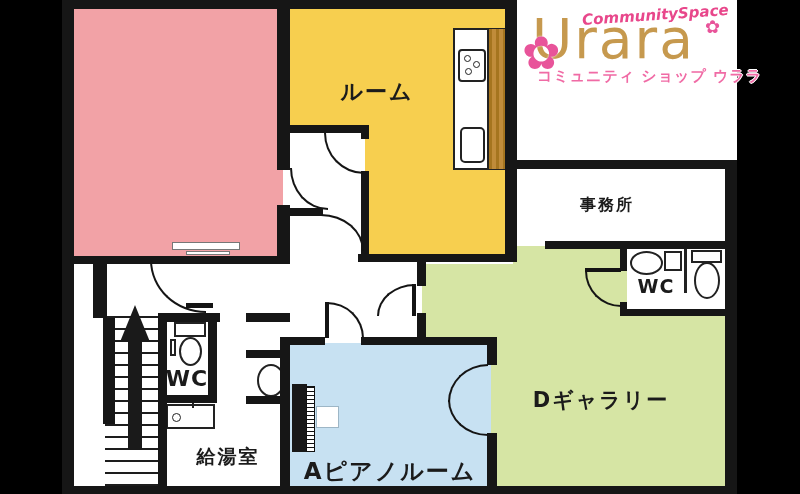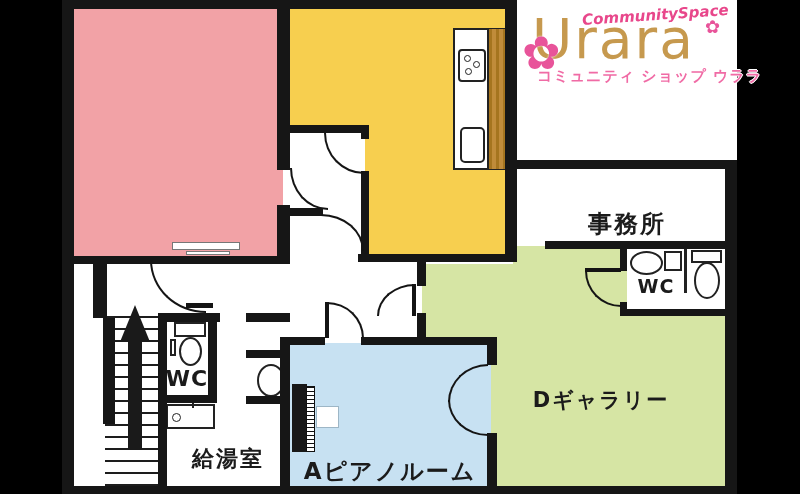--- a/index.html
+++ b/index.html
@@ -138,26 +138,27 @@
   <div class="abs arc arc-tr" style="left:321px;top:214px;width:43px;height:37px;"></div>
   <div class="abs arc arc-tr" style="left:327px;top:302px;width:37px;height:36px;"></div>
   <div class="abs leaf" style="left:325px;top:302px;width:4px;height:36px;"></div>
   <div class="abs arc arc-tl" style="left:377px;top:284px;width:38px;height:32px;"></div>
   <div class="abs leaf" style="left:412px;top:284px;width:4px;height:32px;"></div>
   <div class="abs arc arc-bl" style="left:585px;top:271px;width:36px;height:36px;"></div>
   <div class="abs leaf" style="left:585px;top:268px;width:36px;height:4px;"></div>
   <div class="abs arc arc-tl" style="left:448px;top:364px;width:40px;height:38px;"></div>
   <div class="abs arc arc-bl" style="left:448px;top:400px;width:40px;height:36px;"></div>
 
-  <div class="abs room-label" style="left:607px;top:208px;font-size:24px;margin-left:20px;">事務所</div>
+  <div class="abs room-label" style="left:377px;top:77px;font-size:22px;">ルーム</div>
+  <div class="abs room-label" style="left:607px;top:195px;font-size:16px;">事務所</div>
   <div class="abs room-label" style="left:656px;top:275px;font-size:19px;letter-spacing:1px;">WC</div>
   <div class="abs room-label" style="left:187px;top:366px;font-size:22px;letter-spacing:1px;">WC</div>
   <div class="abs room-label" style="left:601px;top:386px;font-size:21px;">Dギャラリー</div>
   <div class="abs room-label" style="left:390px;top:456px;font-size:23px;text-align:center;">Aピアノルーム</div>
-  <div class="abs room-label" style="left:228px;top:444px;font-size:22px;">給湯室</div>
+  <div class="abs room-label" style="left:228px;top:444px;font-size:19px;">給湯室</div>
 
   <div class="abs" style="left:520px;top:0;width:218px;height:105px;">
     <div class="abs logo-script" style="left:62px;top:6px;">CommunitySpace</div>
     <div class="abs logo-word" style="left:12px;top:12px;">Urara</div>
     <div class="abs flower" style="left:2px;top:30px;font-size:46px;">✿</div>
     <div class="abs flower" style="left:185px;top:18px;font-size:18px;">✿</div>
     <div class="abs logo-sub" style="left:17px;top:67px;">コミュニティ ショップ ウララ</div>
   </div>
 </div>
 

